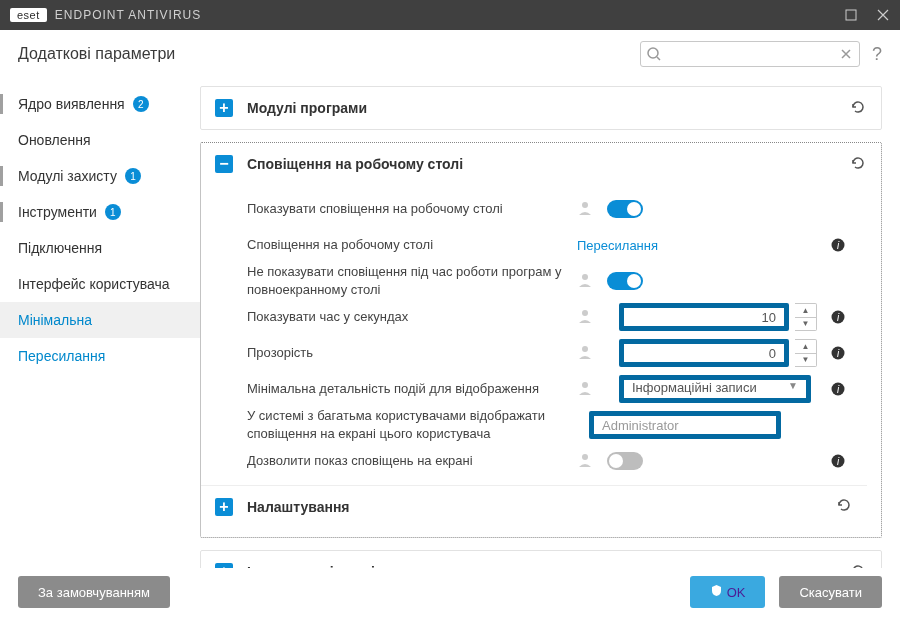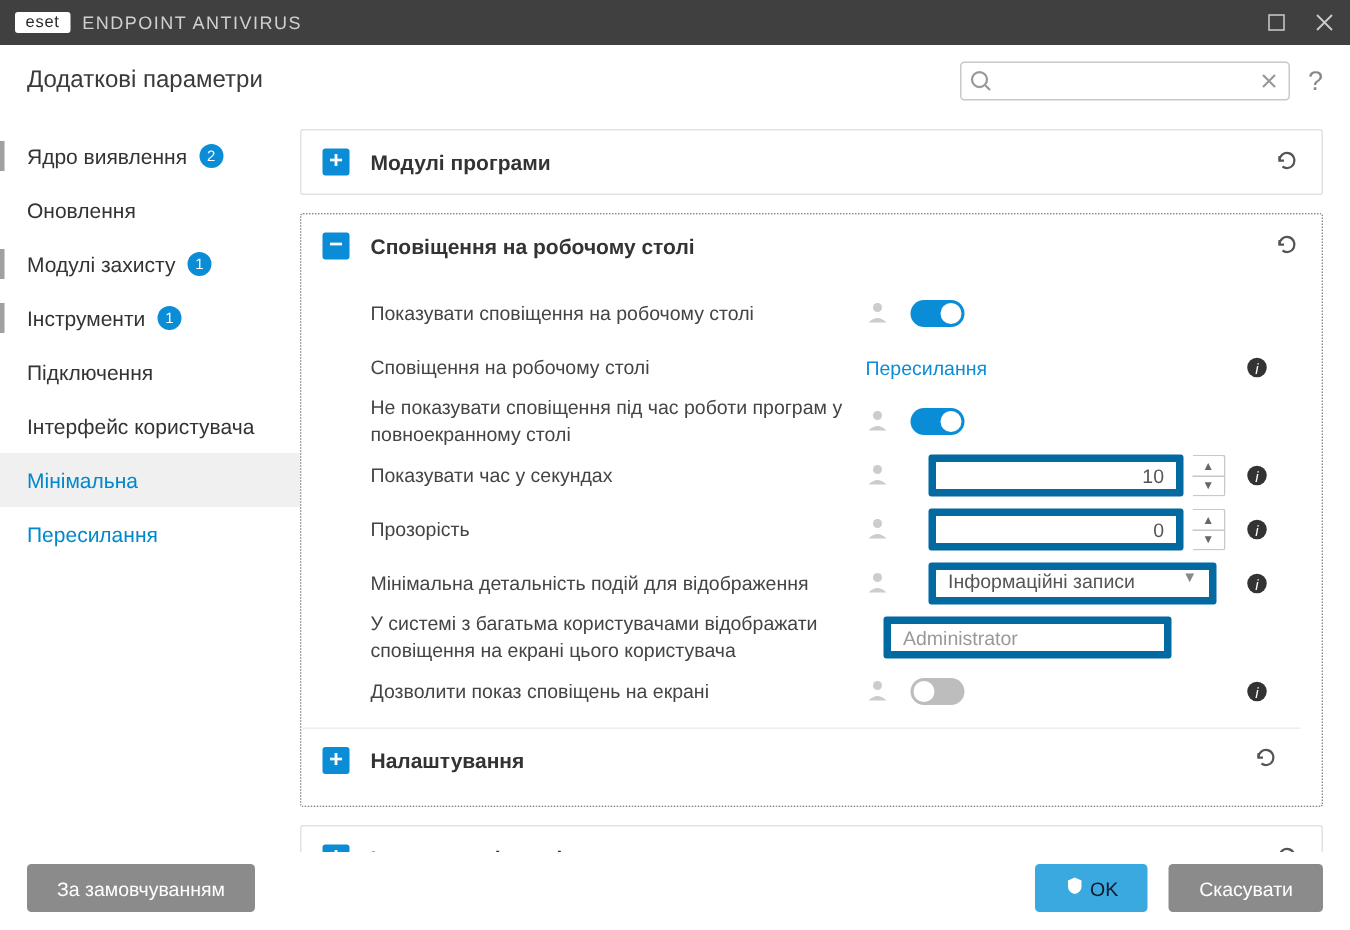--- a/index.html
+++ b/index.html
@@ -55,21 +55,21 @@
   .numfield { width: 170px; text-align: right; }
   .spinner { width: 22px; height: 28px; border: 1px solid #c8c8c8; border-left: none; border-radius: 0 2px 2px 0; display: flex; flex-direction: column; margin-left: -2px; }
   .spinner .sbtn { flex: 1; display: flex; align-items: center; justify-content: center; cursor: pointer; font-size: 8px; color: #666; }
   .spinner .sbtn:first-child { border-bottom: 1px solid #c8c8c8; }
   .selectfield { width: 192px; display: flex; align-items: flex-start; justify-content: space-between; cursor: pointer; }
   .textfield { width: 192px; }
 
   .footer { position: absolute; bottom: 0; left: 0; right: 0; height: 56px; display: flex; align-items: center; padding: 0 18px; }
   .btn { height: 32px; padding: 0 20px; border-radius: 3px; font-size: 13px; display: inline-flex; align-items: center; justify-content: center; cursor: pointer; border: none; }
   .btn.sec { background: #8b8b8b; color: #fff; }
-  .btn.pri { background: #3aa9e0; color: #0f172a; justify-content: space-between; }
+  .btn.pri { background: #3aa9e0; color: #4c1d95; justify-content: space-between; }
   .footer .right { margin-left: auto; display: flex; gap: 14px; }
   .shield { margin-right: 4px; }
 </style>
 </head>
 <body>
 
 <div class="titlebar">
   <span class="logo">eset</span>
   <span class="product">ENDPOINT ANTIVIRUS</span>
   <div class="win-controls">

